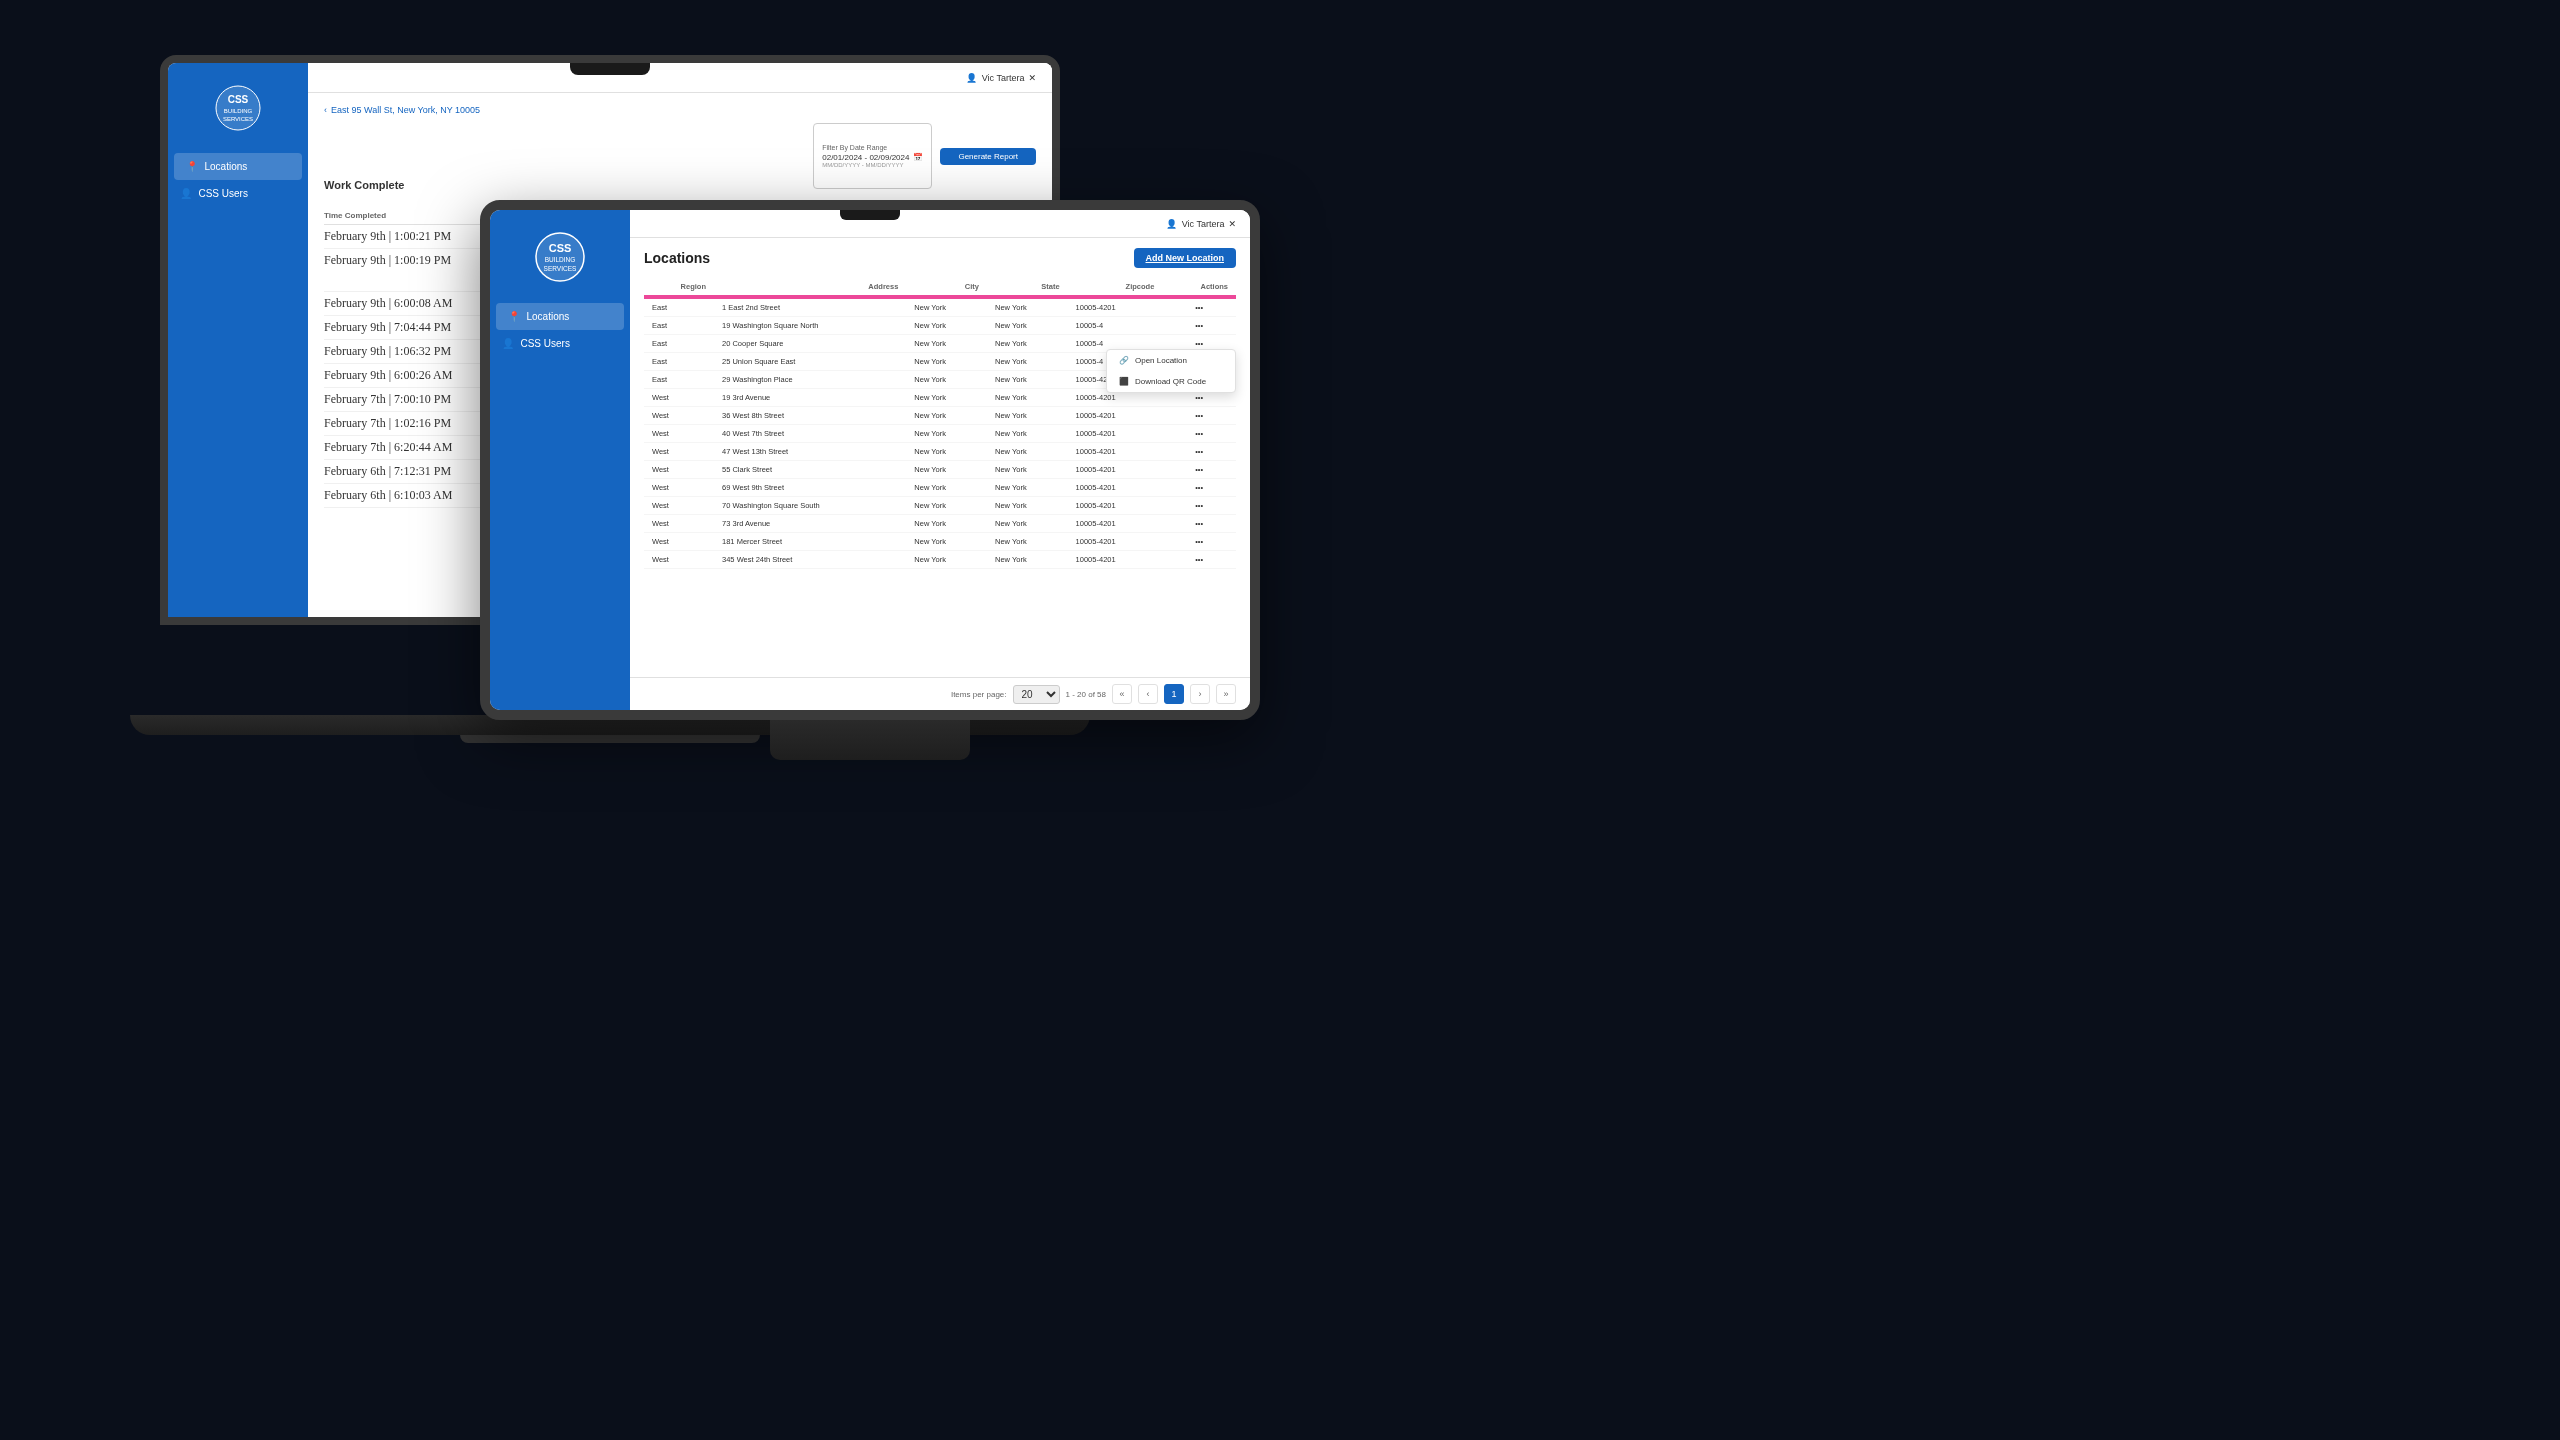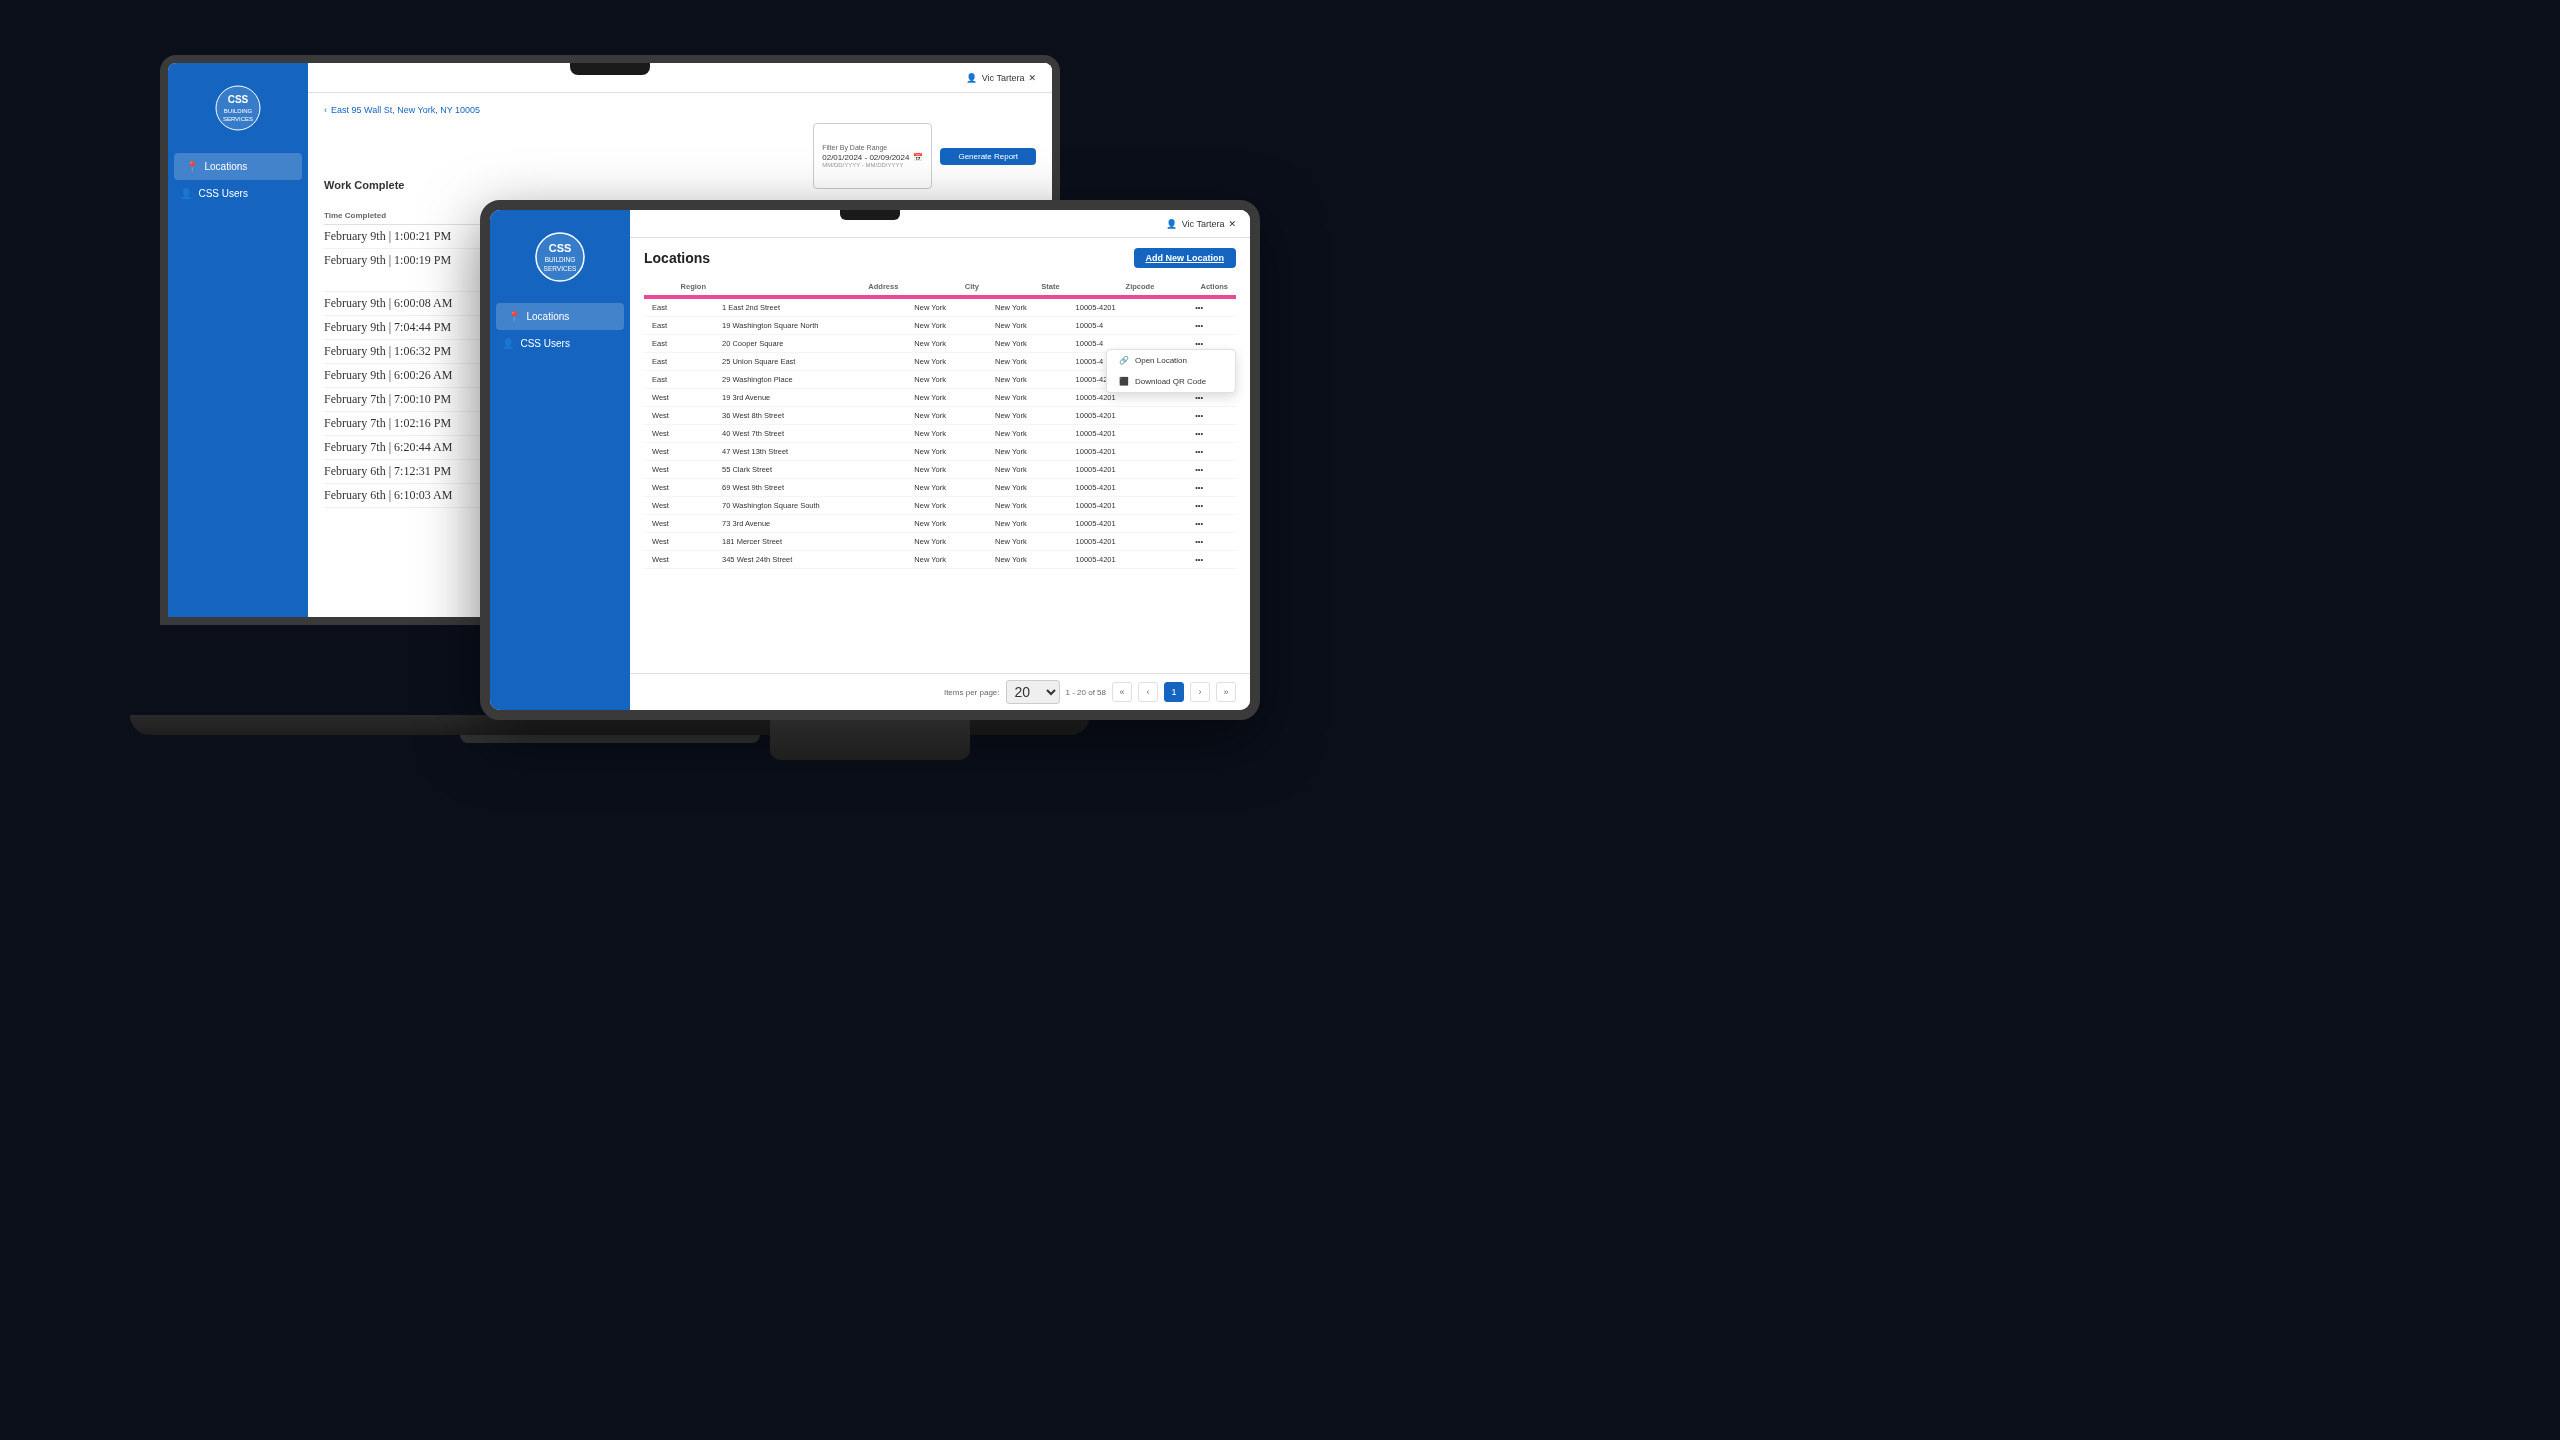--- a/index.html
+++ b/index.html
@@ -408,21 +408,21 @@
     }
     .pagination-btn.active {
       background: #1565c0;
       color: white;
       border-color: #1565c0;
     }
     .per-page-select {
       border: 1px solid #ccc;
       border-radius: 3px;
       padding: 2px 4px;
-      font-size: 14px;
+      font-size: 10px;
       color: #333;
     }
 
     
     .css-logo-container {
       display: flex;
       align-items: center;
       justify-content: center;
       padding: 10px;
       margin-bottom: 8px;

